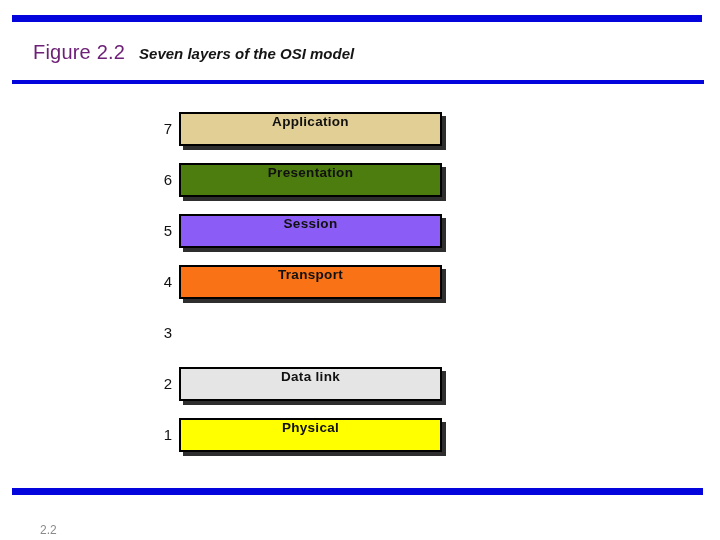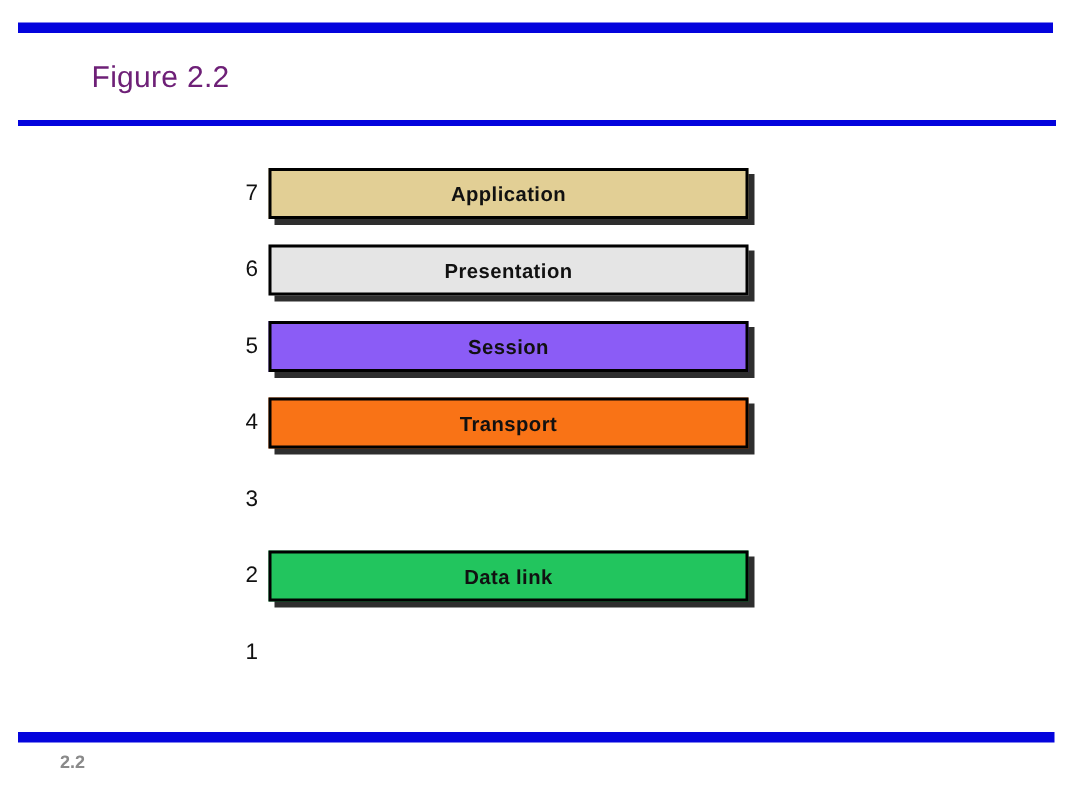--- a/index.html
+++ b/index.html
@@ -17,21 +17,20 @@
     width: 690px; height: 7px;
     background: var(--bar_blue);
   }
   .title-row {
     position: absolute;
     left: 33px; top: 41px;
     display: flex;
     align-items: baseline;
     gap: 14px;
     white-space: nowrap;
-    margin-left: 28px;
   }
   .fig-label {
     font-size: 20px;
     letter-spacing: 0.2px;
     color: var(--title_purple);
   }
   .fig-caption {
     font-size: 15px;
     font-style: italic;
     font-weight: 600;
@@ -59,95 +58,98 @@
     left: 146px;
     width: 26px;
     text-align: right;
     line-height: 34px;
     font-size: 15px;
     color: #111111;
   }
   .layer-box {
     position: absolute;
     left: 179px;
-    width: 320px;
+    width: 263px;
     height: 34px;
     box-sizing: border-box;
     border: 2px solid #000000;
     box-shadow: 4px 4px 0 var(--shadow);
     display: flex;
-    align-items: center;
+    align-items: flex-start;
     justify-content: center;
   }
   .layer-label {
     font-size: 13.5px;
     font-weight: bold;
     letter-spacing: 0.3px;
     color: #111111;
   }
   .bottom-bar {
     position: absolute;
     left: 12px; top: 488px;
     width: 691px; height: 7px;
     background: var(--bar_blue);
   }
   .page-num {
     position: absolute;
-    left: 40px; top: 501px;
+    left: 40px; top: 523px;
     font-size: 12px;
     color: var(--footer_gray);
-    font-weight: bold;
   }
 </style>
 </head>
 <body>
 
 <div class="slide">
   <div class="top-bar"></div>
 
   <div class="title-row">
     <span class="fig-label">Figure 2.2</span>
+    <span class="fig-caption">Seven layers of the OSI model</span>
   </div>
 
   <div class="title-underline"></div>
 
   <div class="stack" id="layers">
       <div class="layer-row" style="top: 112px;">
         <span class="layer-num">7</span>
         <div class="layer-box" style="background:#e2cf95">
           <span class="layer-label">Application</span>
         </div>
       </div>
       <div class="layer-row" style="top: 163px;">
         <span class="layer-num">6</span>
-        <div class="layer-box" style="background:#e5e5e5">
+        <div class="layer-box" style="background:#4d7c0f">
           <span class="layer-label">Presentation</span>
         </div>
       </div>
       <div class="layer-row" style="top: 214px;">
         <span class="layer-num">5</span>
         <div class="layer-box" style="background:#8b5cf6">
           <span class="layer-label">Session</span>
         </div>
       </div>
       <div class="layer-row" style="top: 265px;">
         <span class="layer-num">4</span>
         <div class="layer-box" style="background:#f97316">
           <span class="layer-label">Transport</span>
         </div>
       </div>
       <div class="layer-row" style="top: 316px;">
         <span class="layer-num">3</span>
       </div>
       <div class="layer-row" style="top: 367px;">
         <span class="layer-num">2</span>
-        <div class="layer-box" style="background:#22c55e">
+        <div class="layer-box" style="background:#e5e5e5">
           <span class="layer-label">Data link</span>
         </div>
       </div>
       <div class="layer-row" style="top: 418px;">
         <span class="layer-num">1</span>
+        <div class="layer-box" style="background:#ffff00">
+          <span class="layer-label">Physical</span>
+        </div>
       </div>
     </div>
 
   <div class="bottom-bar"></div>
   <div class="page-num">2.2</div>
 </div>
 
 </body></html>

